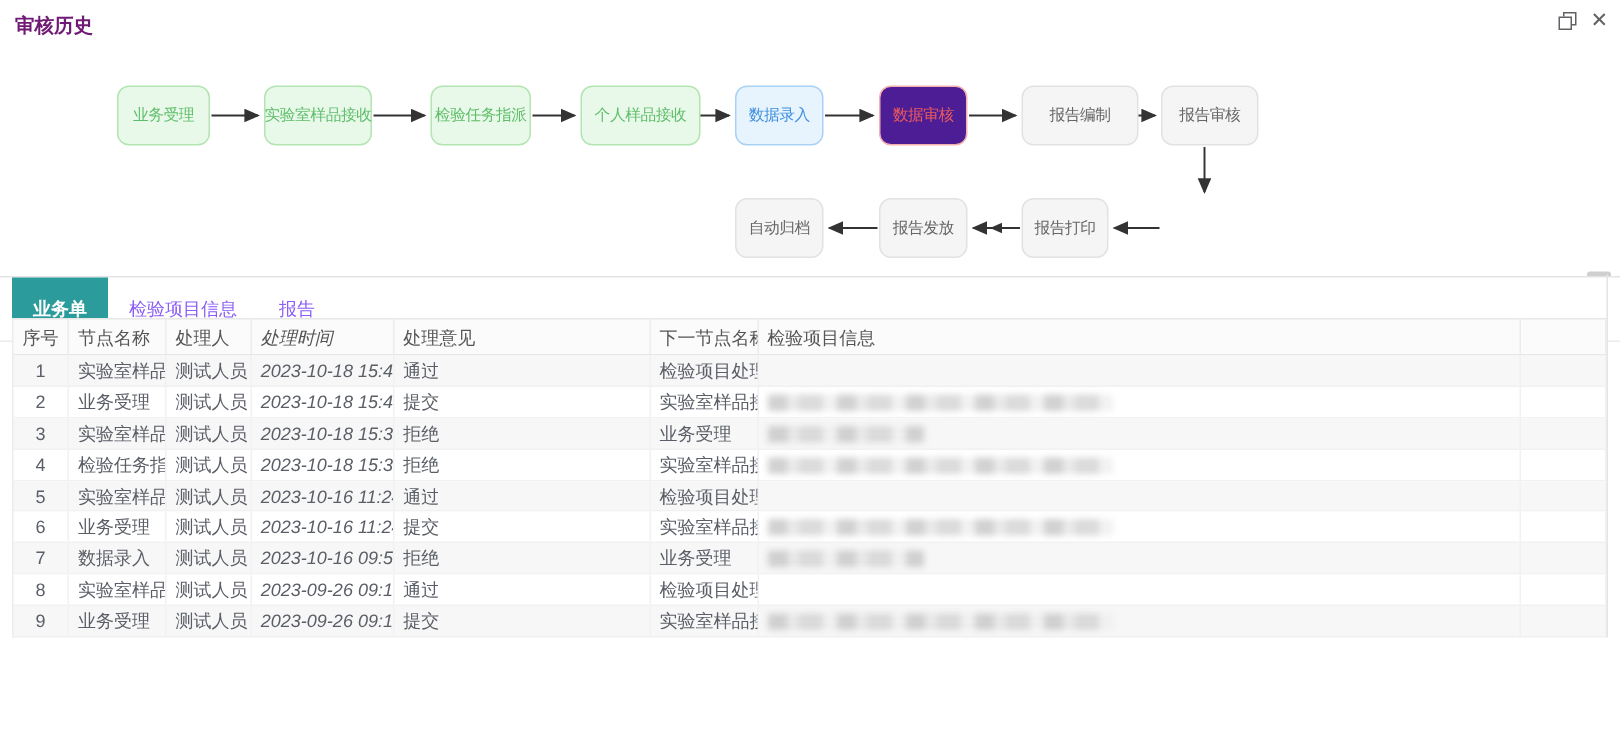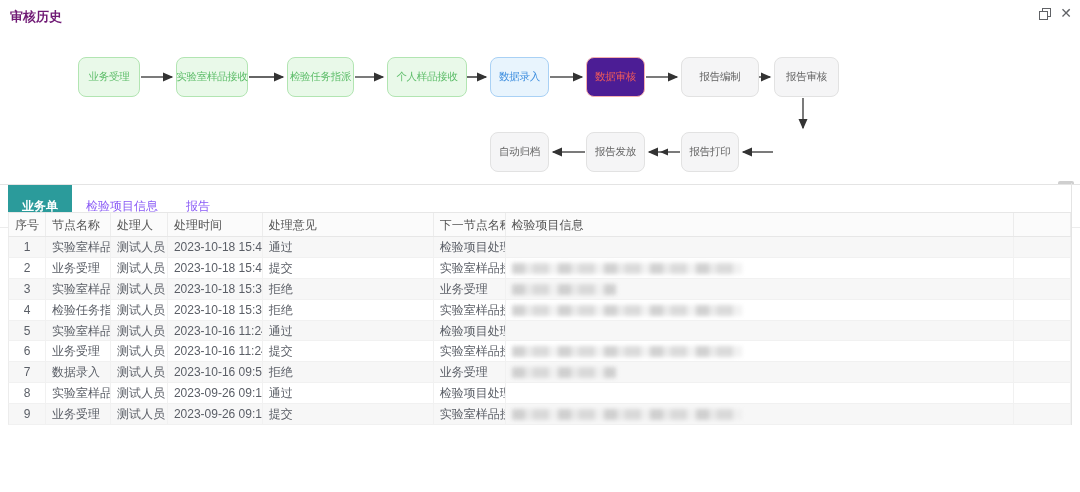--- a/index.html
+++ b/index.html
@@ -46,21 +46,21 @@
     border-top:1px solid #e7e7e7;border-bottom:1px solid #e7e7e7;
   }
   .hrow.trow{height:20.9px;line-height:20px;border-bottom:1px solid #f1f1f1;background:#fff;}
   .hrow.trow.stripe{background:#f7f7f7;}
   .td,.th{box-sizing:border-box;padding:0 6px;border-right:1px solid #ececec;overflow:hidden;white-space:nowrap;}
   .trow .td{border-right:1px solid #f1f1f1;}
   .th{text-align:left;}
   .c0{width:37px;text-align:center;}
   .c1{width:65px;}
   .c2{width:57px;}
-  .c3{width:95px;}
+  .c3{width:95px;font-style:italic;}
   .c4{width:171px;}
   .c5{width:72px;}
   .c6{width:509px;}
   .c7{width:57px;border-right:1px solid #ececec;}
   .th.c0{text-align:right;}
   .redact{height:11px;margin-top:5px;border-radius:1px;filter:blur(2px);opacity:.8;
     background:repeating-linear-gradient(90deg,#c6c6c6 0 13px,#e4e4e4 13px 21px,#d2d2d2 21px 37px,#eeeeee 37px 46px);}
   .redact.long{width:230px;}
   .redact.short{width:104px;}
   

